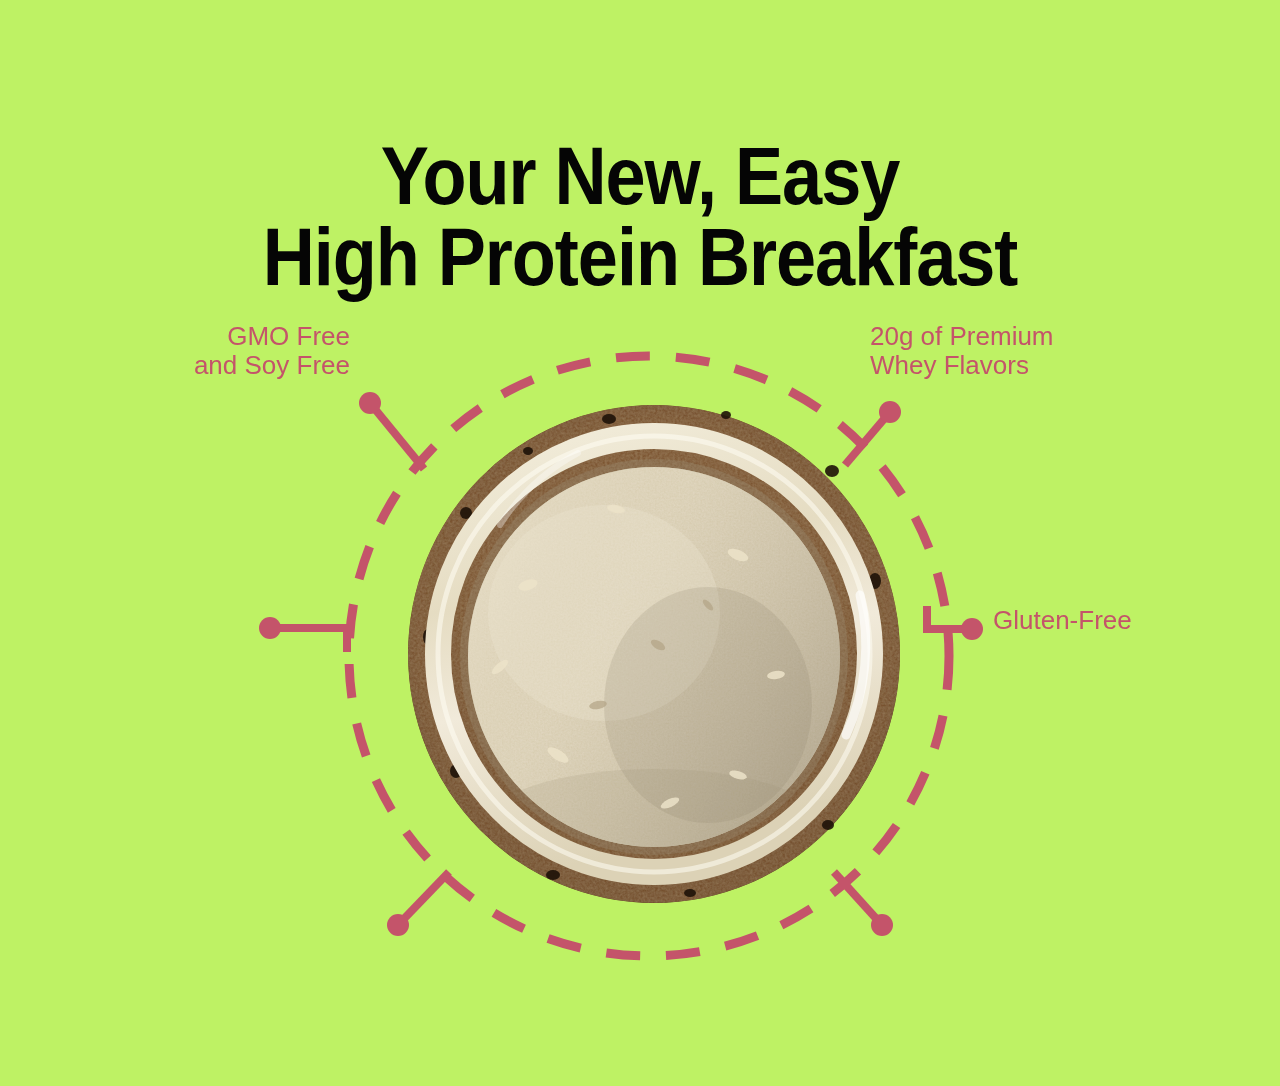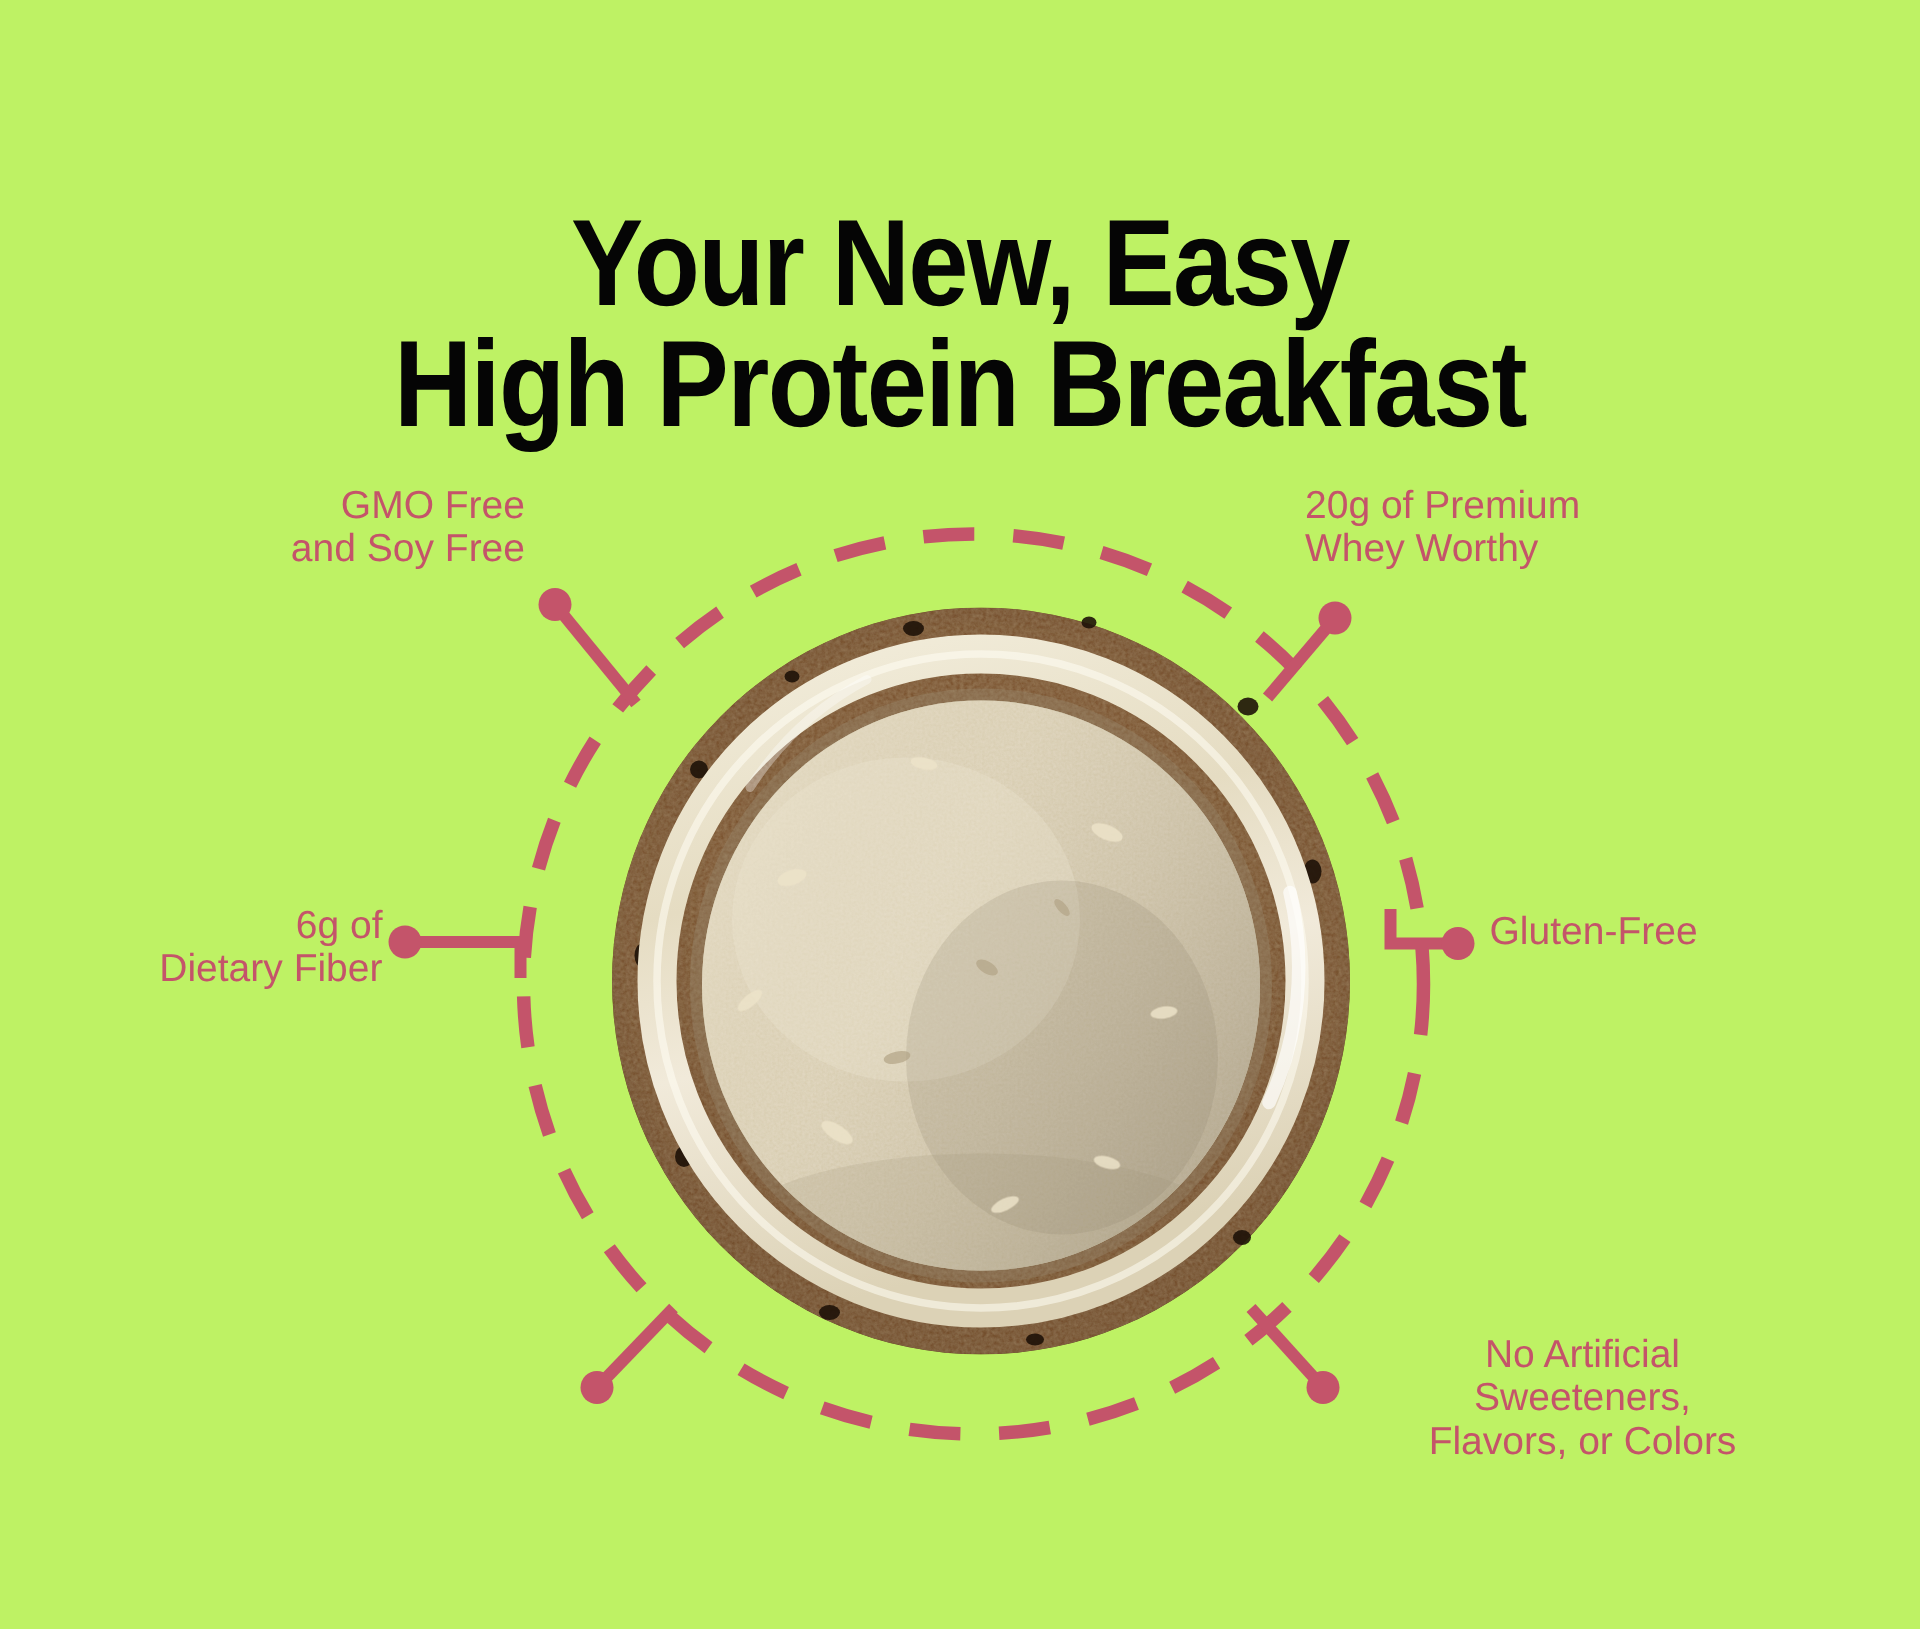--- a/index.html
+++ b/index.html
@@ -251,26 +251,21 @@
         <circle cx="972" cy="629" r="11"></circle>
         <circle cx="398" cy="925" r="11"></circle>
         <circle cx="882" cy="925" r="11"></circle>
       </g>
     </svg>
   </div>
 
   <div class="callout right-align" id="cal-gmo">GMO Free
 and Soy Free</div>
 
-  <div class="callout right-align" id="cal-fiber">6g of
-Dietary Fiber</div>
 
 
   <div class="callout left-align" id="cal-protein">20g of Premium
-Whey Worthy</div>
+Whey Flavors</div>
 
   <div class="callout left-align" id="cal-gluten">Gluten-Free</div>
 
-  <div class="callout center-align" id="cal-noartif">No Artificial
-Sweeteners,
-Flavors, or Colors</div>
 
 </div>
 
 </body></html>

